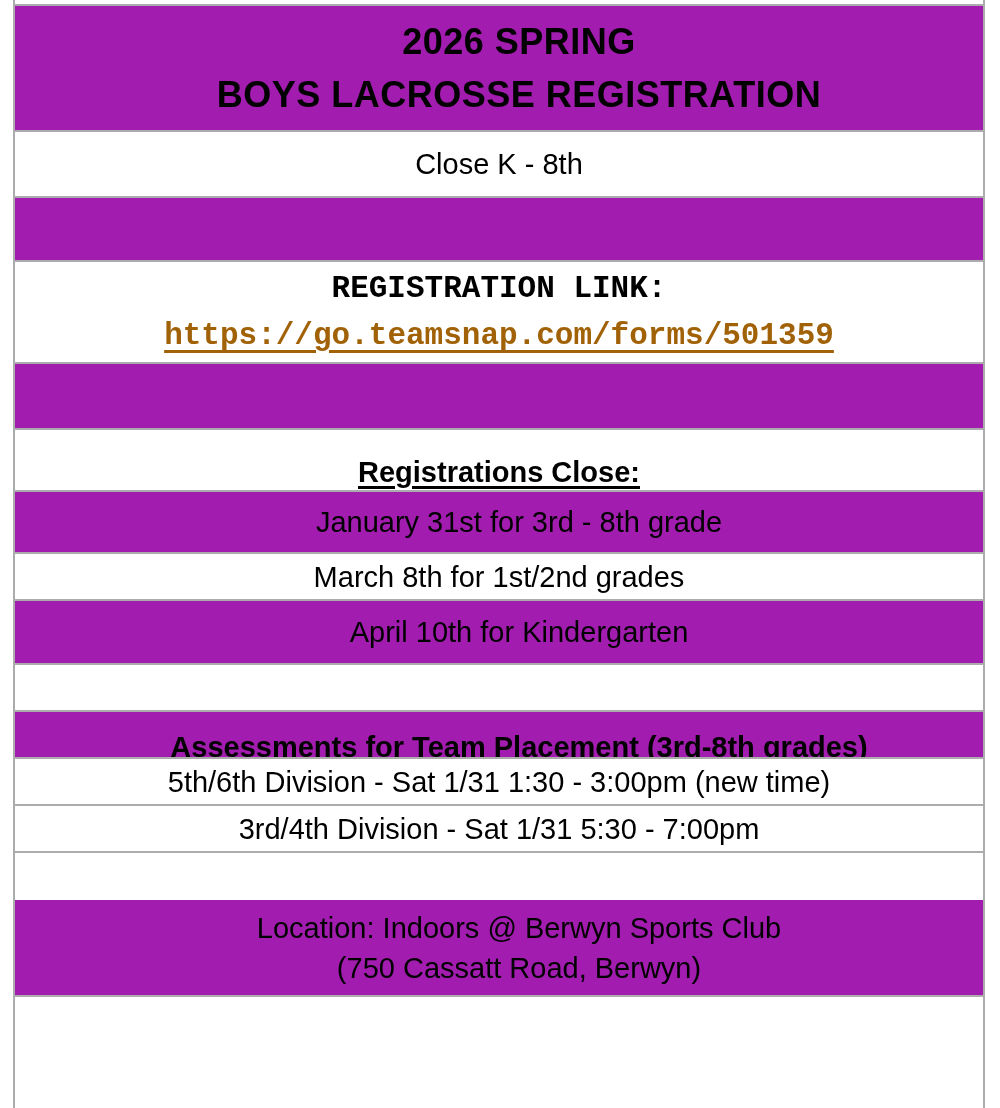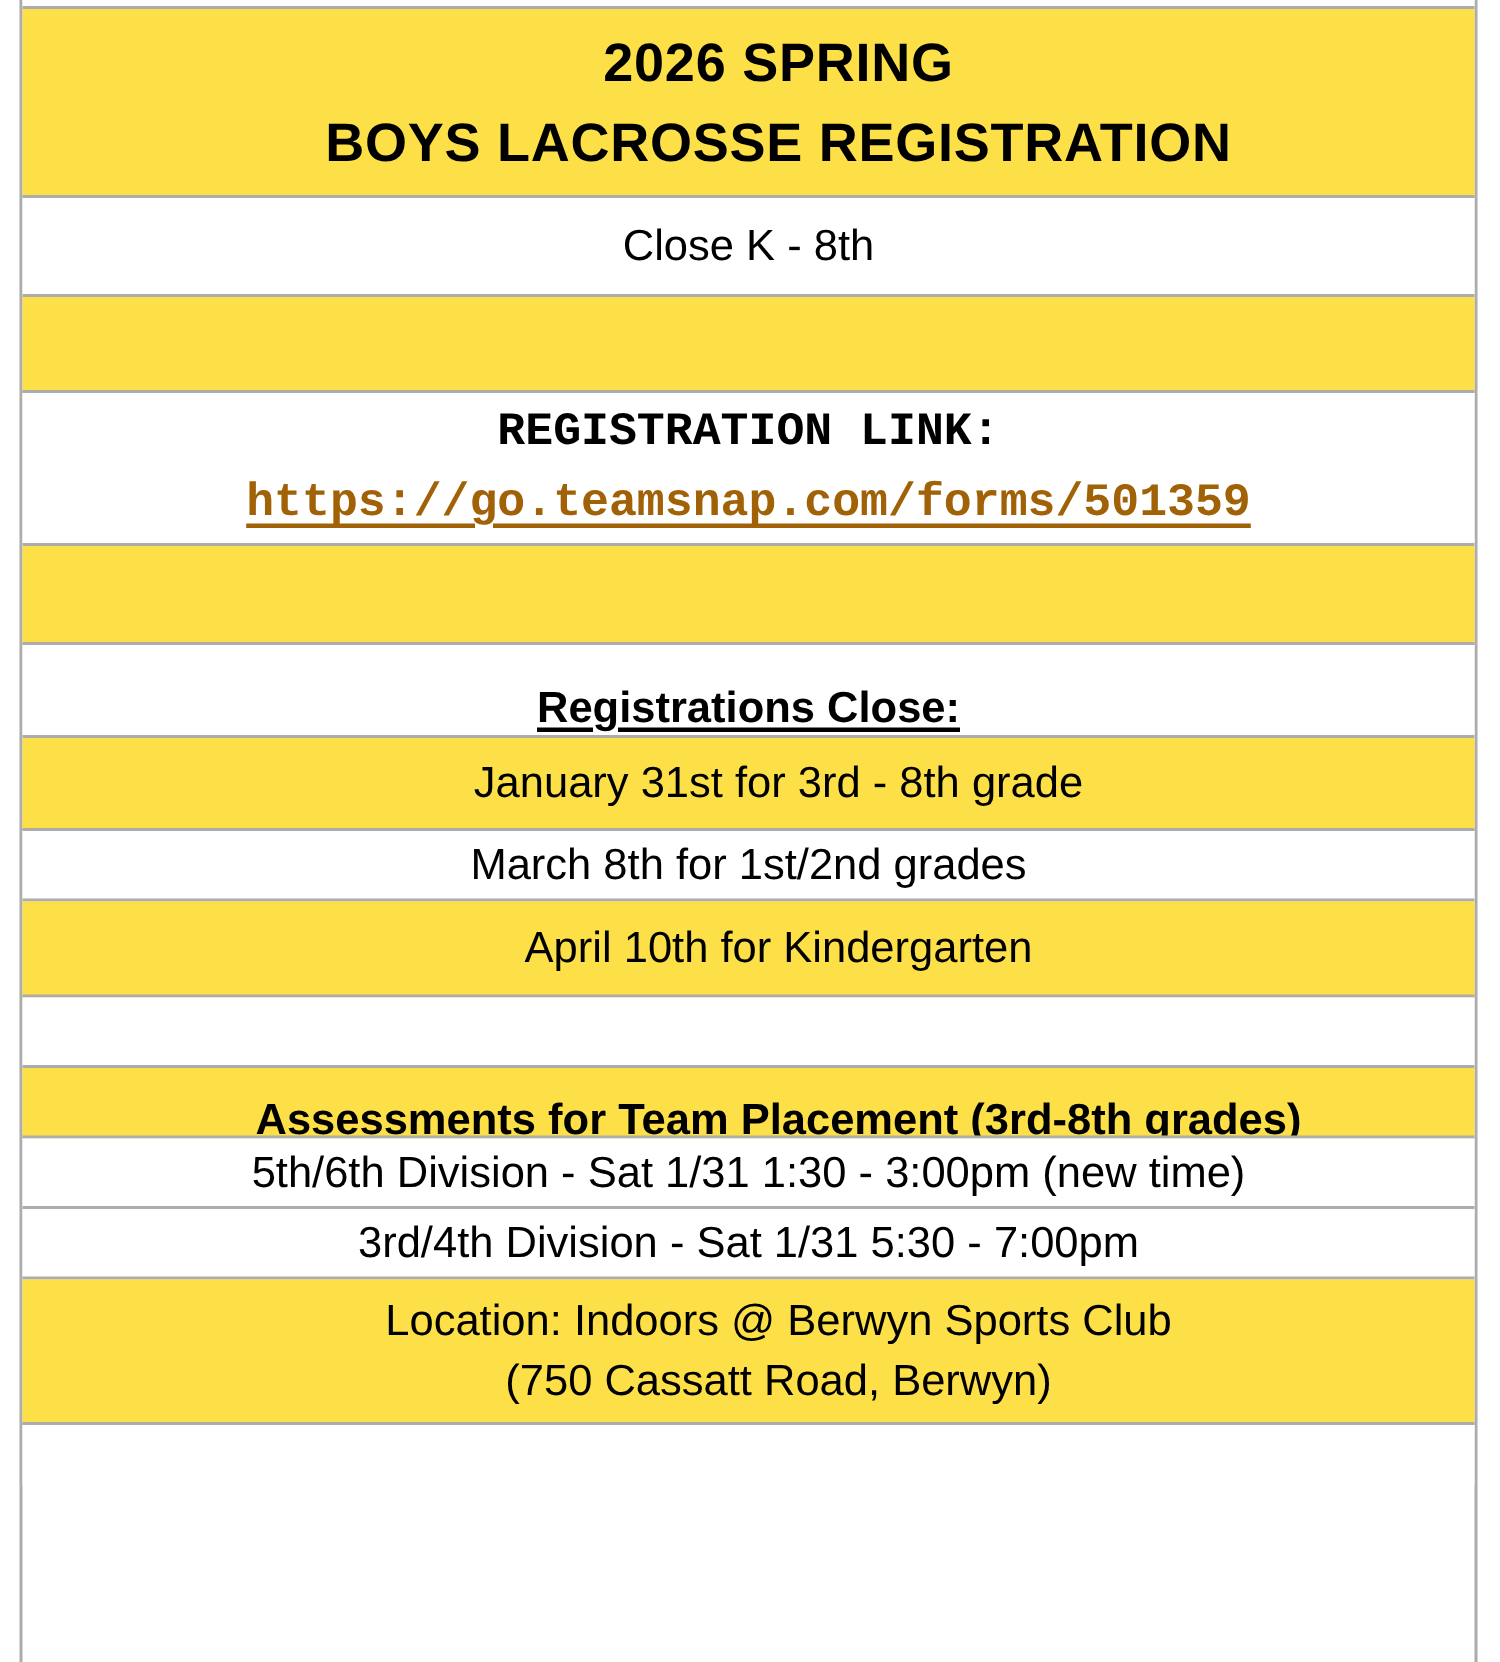--- a/index.html
+++ b/index.html
@@ -27,21 +27,21 @@
     box-sizing: border-box;
     border-bottom: 2px solid #acacac;
     display: flex;
     flex-direction: column;
     justify-content: center;
     align-items: center;
     text-align: center;
     overflow: hidden;
   }
   .row:last-child { border-bottom: none; }
-  .r-gray  { background: #fde047; padding-left: 40px; }
+  .r-gray  { background: #a21caf; padding-left: 40px; }
   .r-white { background: #ffffff; }
 
   .t-title {
     font-size: 36px;
     font-weight: 700;
     line-height: 53px;
     letter-spacing: 0.5px;
   }
   .t-body {
     font-size: 29px;
@@ -73,21 +73,21 @@
   
   .h-topgap { height: 4px; background:#ffffff; border-bottom: 2px solid #acacac; }
   .h-title  { height: 126px; }
   .h-grades { height: 66px; }
   .h-sp1    { height: 64px; }
   .h-link   { height: 102px; }
   .h-sp2    { height: 66px; }
   .h-62     { height: 62px; }
   .h-63     { height: 47px; }
   .h-64     { height: 64px; }
-  .h-loc    { height: 97px; }
+  .h-loc    { height: 97px; margin-top: 47px; }
   .h-last   { height: 40px; }
 </style>
 </head>
 <body>
 
 <div class="table">
 
   <div class="h-topgap"></div>
 
   <div class="row r-gray h-title">

